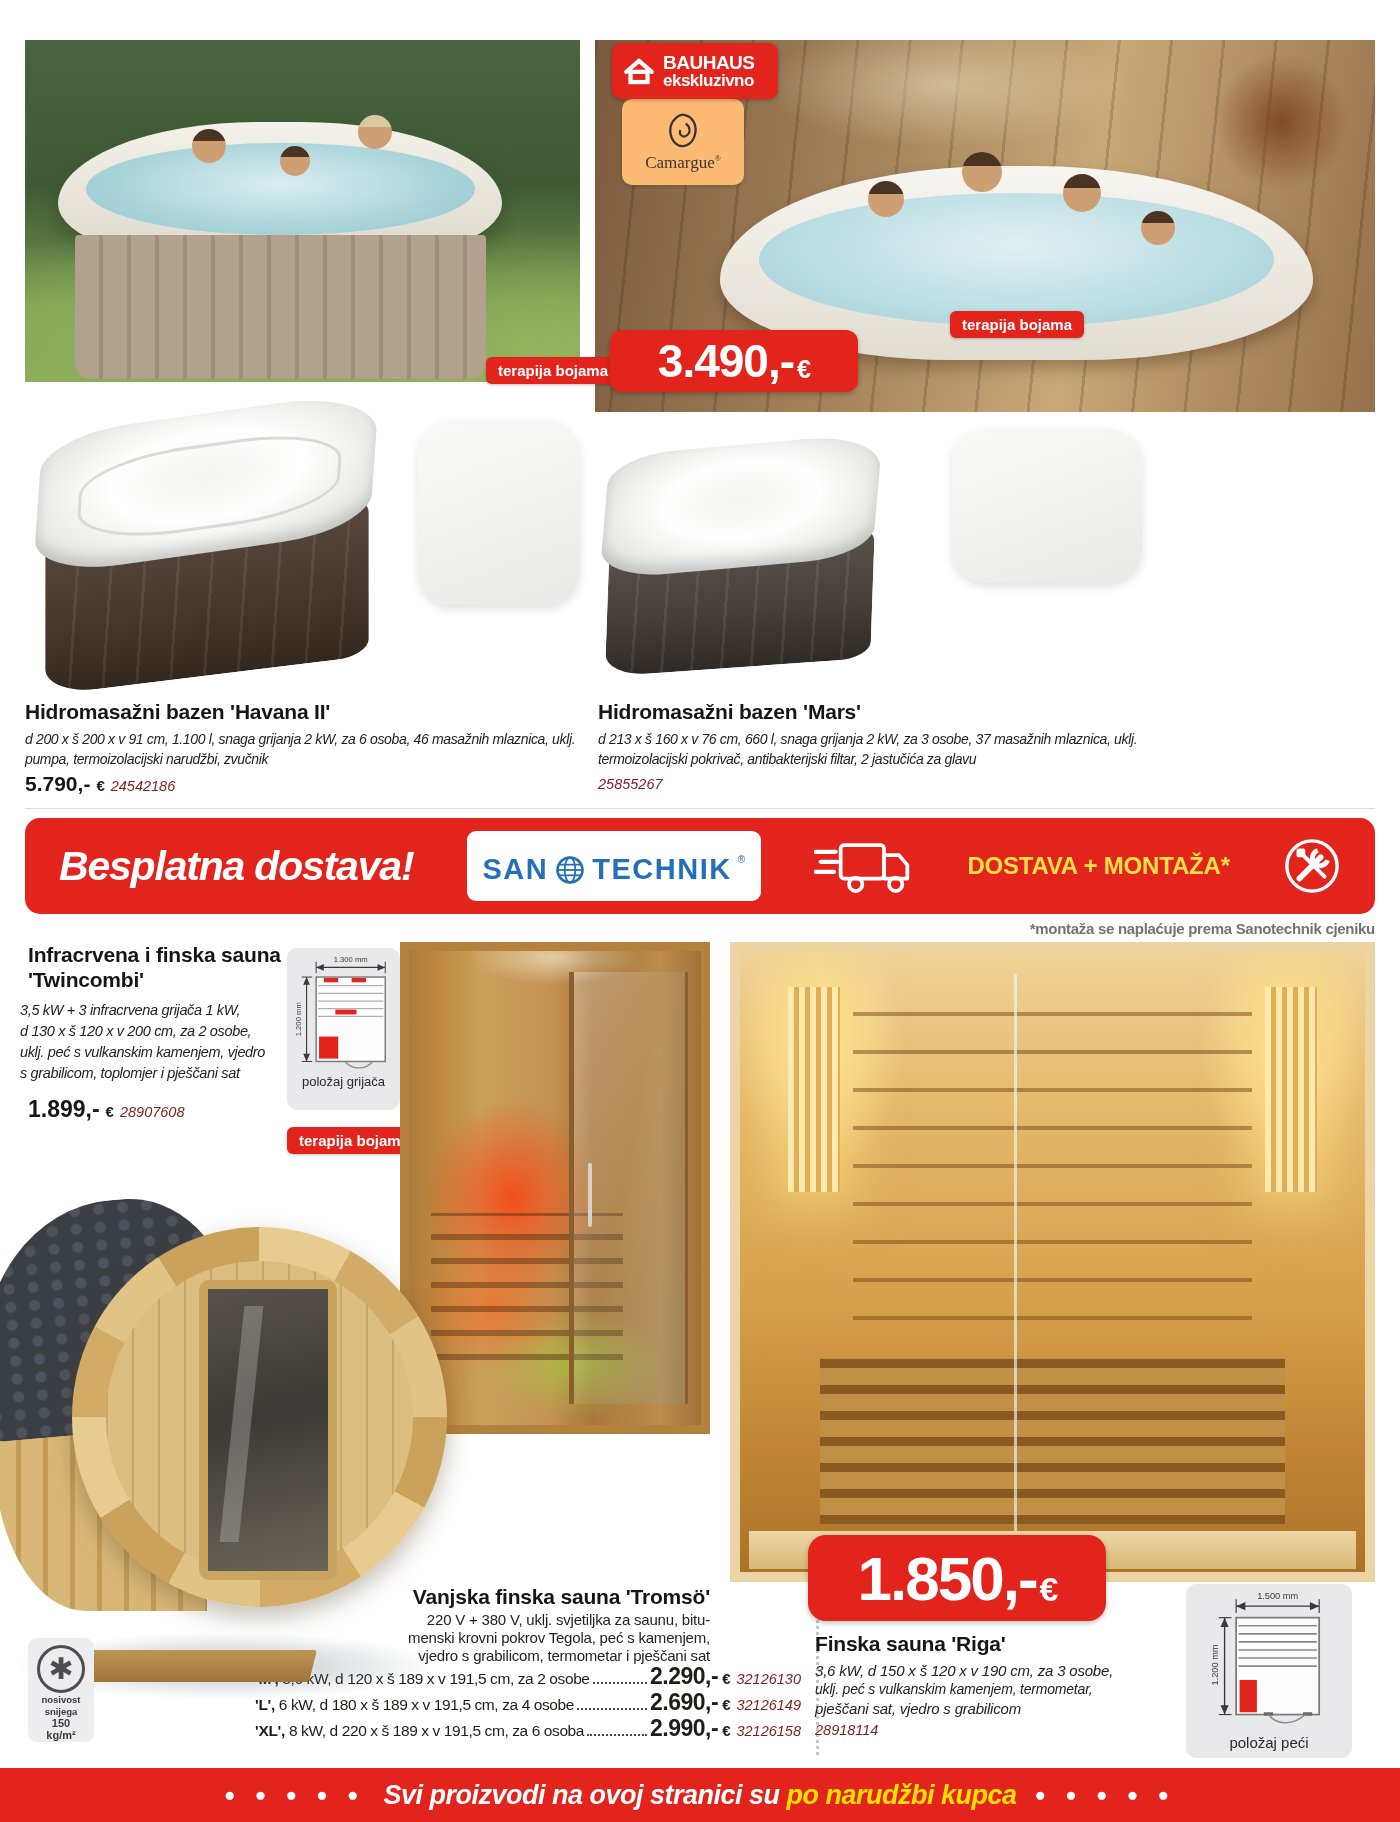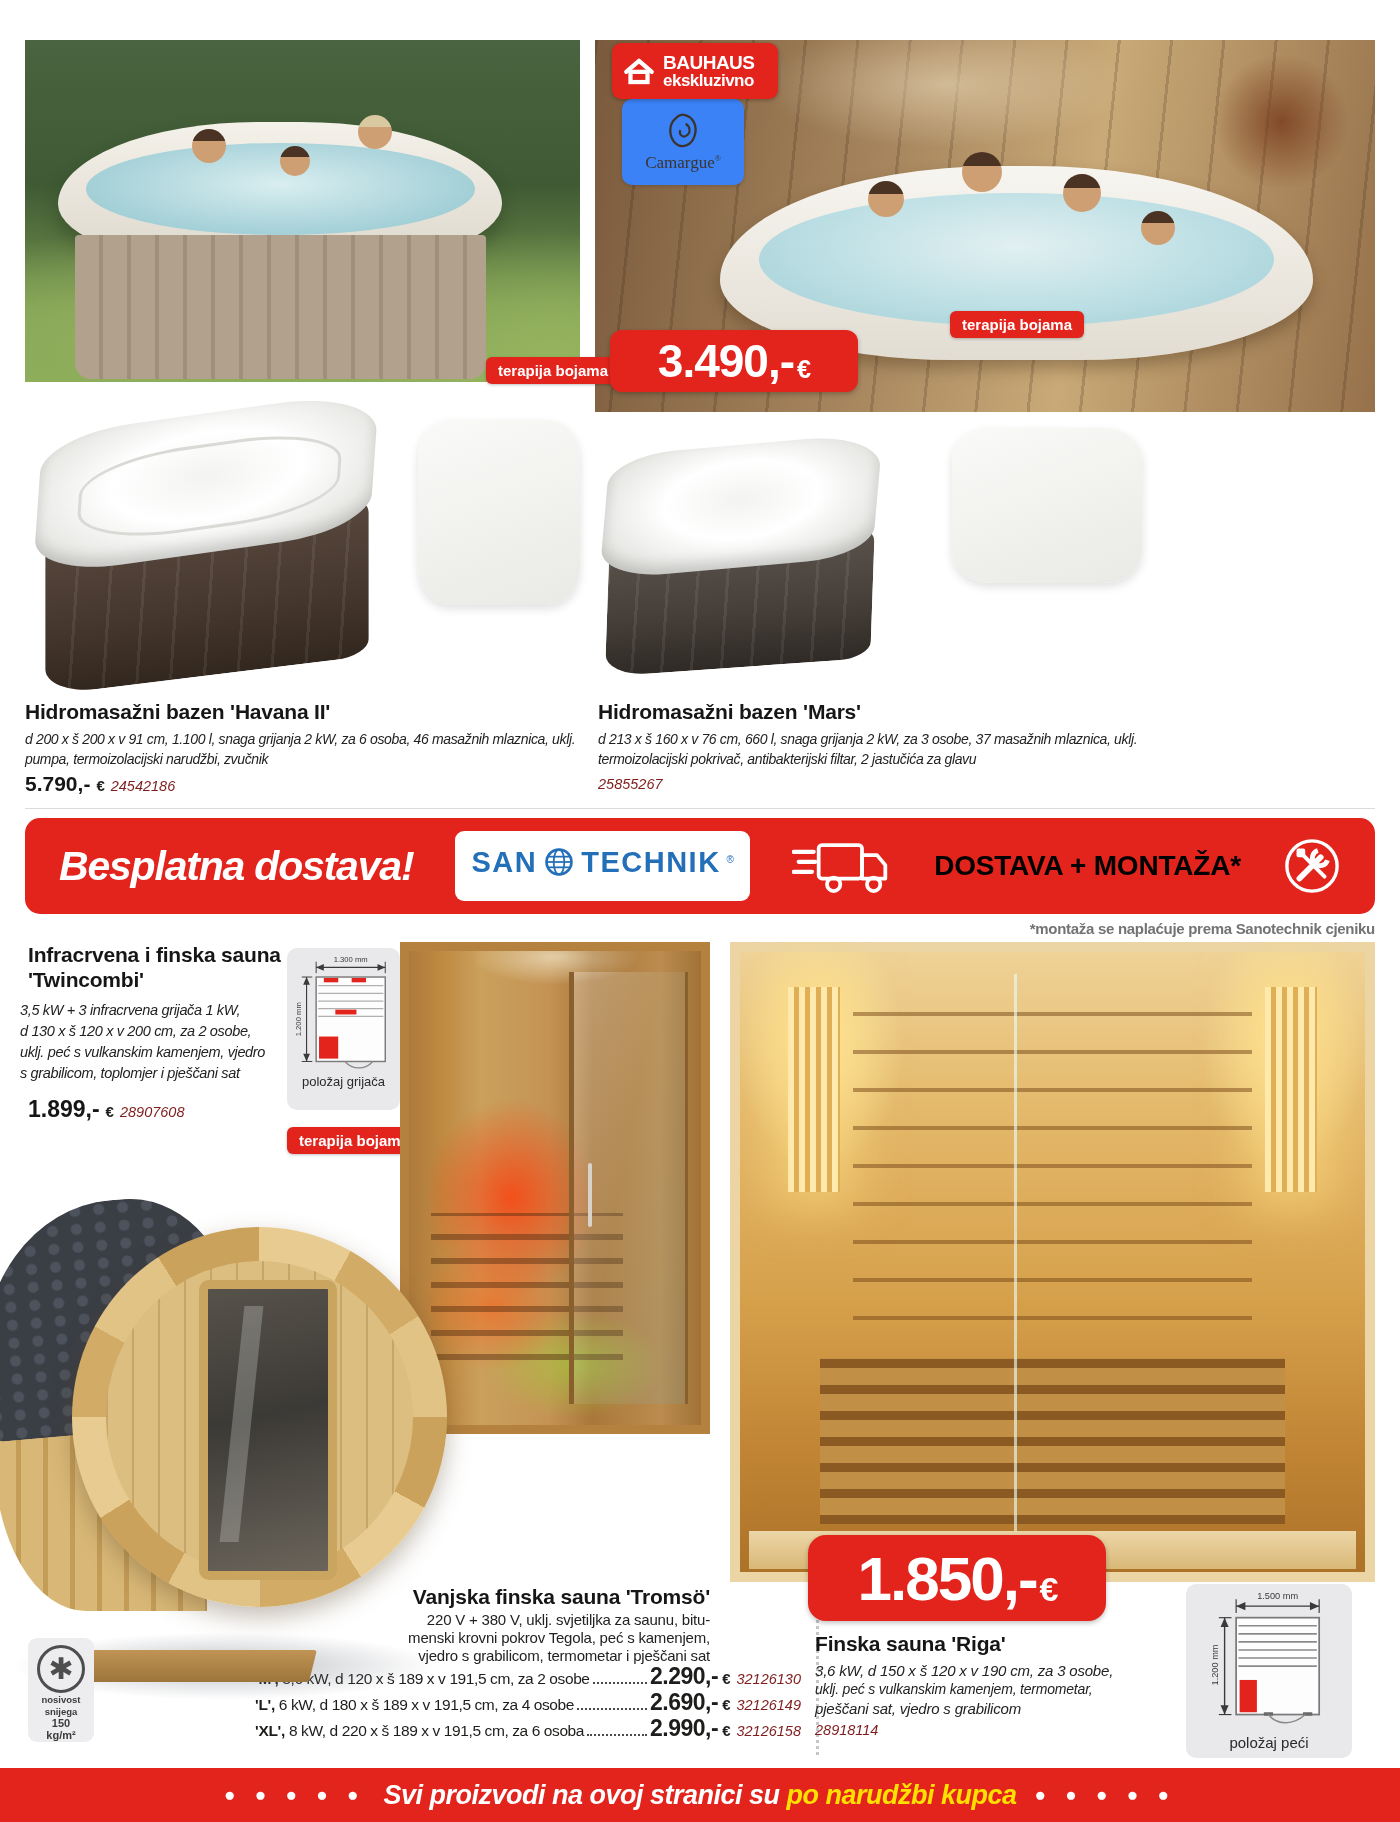--- a/index.html
+++ b/index.html
@@ -45,43 +45,43 @@
   .tv-inner{position:absolute;inset:9%;background:
       radial-gradient(circle 16% at 28% 26%, #d6d6d3 0 60%, rgba(0,0,0,0) 61%),
       radial-gradient(circle 16% at 72% 26%, #d6d6d3 0 60%, rgba(0,0,0,0) 61%),
       radial-gradient(circle 16% at 28% 74%, #d6d6d3 0 60%, rgba(0,0,0,0) 61%),
       radial-gradient(circle 16% at 72% 74%, #d6d6d3 0 60%, rgba(0,0,0,0) 61%),
       #ececea;border-radius:18%;}
   .therapy-badge{position:absolute;height:27px;padding:0 12px;background:#e2241d;border-radius:6px;color:#fff;font-weight:bold;font-size:15px;display:flex;align-items:center;justify-content:center;box-shadow:0 1px 3px rgba(0,0,0,.25);}
   .bauhaus-badge{position:absolute;left:612px;top:43px;width:146px;height:56px;background:#e2241d;border-radius:9px;display:flex;align-items:center;gap:7px;padding:0 10px;color:#fff;z-index:6;box-shadow:0 1px 4px rgba(0,0,0,.3);}
   .bb-text{font-weight:bold;line-height:1.02;font-size:19px;letter-spacing:-0.5px;}
   .bb-text div:last-child{font-size:17px;}
-  .camargue-box{position:absolute;left:622px;top:99px;width:122px;height:86px;background:#3b82f6;border-radius:10px;z-index:5;display:flex;flex-direction:column;align-items:center;justify-content:center;box-shadow:0 1px 4px rgba(0,0,0,.18);}
+  .camargue-box{position:absolute;left:622px;top:99px;width:122px;height:86px;background:#fdba74;border-radius:10px;z-index:5;display:flex;flex-direction:column;align-items:center;justify-content:center;box-shadow:0 1px 4px rgba(0,0,0,.18);}
   .cam-name{font-family:"Liberation Serif",serif;font-size:17px;color:#3b342e;margin-top:2px;}
   .cam-name sup{font-size:8px;}
   .price-badge{position:absolute;background:#e2241d;color:#fff;font-weight:bold;display:flex;align-items:center;justify-content:center;z-index:6;box-shadow:0 2px 5px rgba(0,0,0,.25);}
   .pb-hero{left:610px;top:330px;width:248px;height:62px;border-radius:12px;font-size:46px;letter-spacing:-1px;}
   .pb-riga{left:808px;top:1535px;width:298px;height:86px;border-radius:18px;font-size:62px;letter-spacing:-2px;}
   .pb-cur{font-size:55%;align-self:flex-end;margin:0 0 8px 3px;}
 
   
   .h-title{position:absolute;font-weight:bold;font-size:21px;color:#161616;letter-spacing:-0.2px;}
   .desc-line{font-size:14px;letter-spacing:-0.35px;line-height:20px;color:#222;white-space:nowrap;font-style:italic;}
   .sku{font-style:italic;color:#7f1d1d;font-size:14.5px;letter-spacing:0;}
   .price-inline{font-weight:bold;font-size:21px;color:#161616;}
   .eur-sm{font-weight:bold;font-size:15px;}
   .hairline{position:absolute;left:25px;top:808px;width:1350px;height:1px;background:#dcdcdc;}
 
   
   .free-banner{position:absolute;left:25px;top:818px;width:1350px;height:96px;background:#e2241d;border-radius:15px;display:flex;align-items:center;justify-content:space-between;padding:0 34px;box-sizing:border-box;z-index:4;}
   .fb-headline{color:#fff;font-weight:bold;font-style:italic;font-size:41px;letter-spacing:-1.2px;white-space:nowrap;}
-  .sano-box{background:#fff;border-radius:9px;height:40px;display:flex;align-items:flex-start;padding:15px 16px;gap:6px;}
+  .sano-box{background:#fff;border-radius:9px;height:40px;display:flex;align-items:flex-end;padding:15px 16px;gap:6px;}
   .sano-txt{color:#2470b8;font-weight:bold;font-size:29px;letter-spacing:1.5px;}
   .sano-reg{color:#2470b8;font-size:10px;align-self:flex-start;margin-top:8px;}
-  .fb-service{color:#000000;font-weight:bold;font-size:28px;letter-spacing:-0.2px;white-space:nowrap;}
+  .fb-service{color:#fde047;font-weight:bold;font-size:24px;letter-spacing:-0.2px;white-space:nowrap;}
   .banner-note{position:absolute;right:25px;top:920px;font-weight:bold;font-size:15px;letter-spacing:-0.3px;color:#737373;}
 
   
   .diagram-box{position:absolute;background:#e9e9eb;border-radius:10px;display:flex;flex-direction:column;align-items:center;justify-content:flex-start;padding-top:6px;box-sizing:border-box;}
   .diagram-caption{font-size:13px;color:#2a2a2a;margin-top:1px;}
   .diagram-caption.big{font-size:15px;}
 
   
   .sauna-twin{left:400px;top:942px;width:310px;height:492px;z-index:2;
     background:

